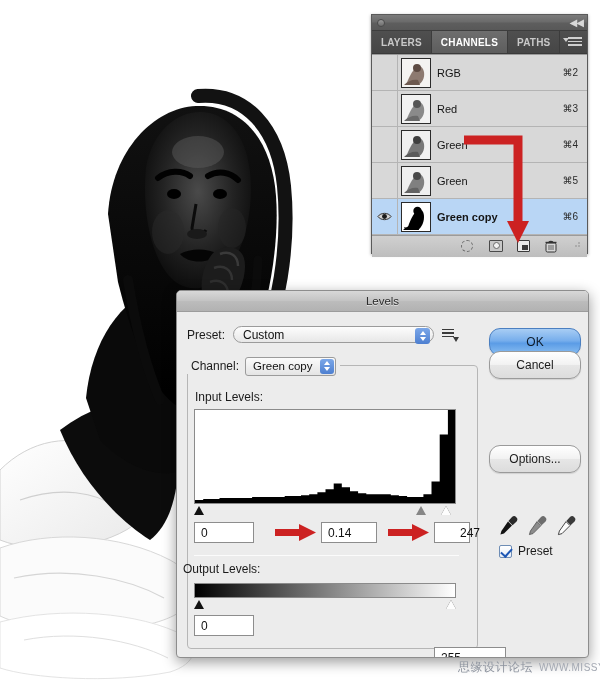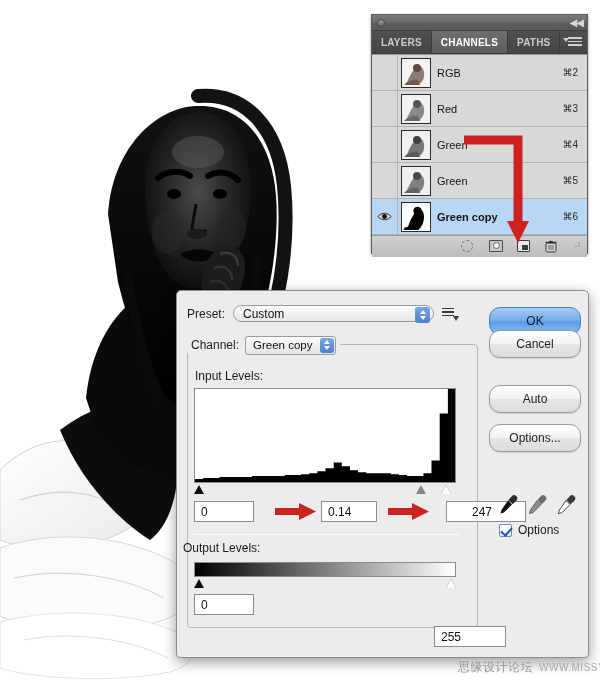--- a/index.html
+++ b/index.html
@@ -530,20 +530,21 @@
     </div>
 
     <svg class="elbow-arrow" width="217" height="240" viewBox="0 0 217 240">
       <path d="M92,125 L146,125 L146,210" stroke="#cc2222" stroke-width="9" fill="none" stroke-linejoin="miter"></path>
       <path d="M146,228 L135,206 L157,206 Z" fill="#cc2222"></path>
     </svg>
   </div>
 
   <div class="levels-dialog">
 
+    <div class="dlg-title">Levels</div>
 
     <div class="dlg-body">
 
       <div class="row-preset">
         <div class="preset-label">Preset:</div>
         <div class="combo">
           <span>Custom</span>
           <span class="combo-arrows">
             <span class="ca-up"></span>
               <span class="ca-dn"></span>
@@ -590,59 +591,58 @@
         <div class="numbox" style="left:0px;width:60px;">0</div>
 
         <svg class="red-arrow" style="left:81px;top:2px" width="42" height="17" viewBox="0 0 42 17">
           <path d="M0,5 L24,5 L24,0 L41,8.5 L24,17 L24,12 L0,12 Z" fill="#cc2222"></path>
         </svg>
         <div class="numbox" style="left:127px;width:56px;">0.14</div>
 
         <svg class="red-arrow" style="left:194px;top:2px" width="42" height="17" viewBox="0 0 42 17">
           <path d="M0,5 L24,5 L24,0 L41,8.5 L24,17 L24,12 L0,12 Z" fill="#cc2222"></path>
         </svg>
-        <div class="numbox" style="left:252px;width:80px;padding-left:25px;">247</div>
+        <div class="numbox" style="left:240px;width:36px;padding-left:25px;">247</div>
       </div>
 
       <div class="divider"></div>
 
       <div class="output-label">Output Levels:</div>
       <div class="ramp"></div>
       <div class="out-strip">
         <div class="marker m-black" style="left:0px"></div>
         <div class="marker m-white" style="left:252px"></div>
       </div>
       <div class="out-fields">
         <div class="numbox" style="left:0px;width:60px;">0</div>
         <div class="numbox" style="left:240px;width:72px;margin-top:32px;">255</div>
       </div>
 
       <div class="btn primary" style="left:312px;top:16px">OK</div>
       <div class="btn" style="left:312px;top:39px">Cancel</div>
-      <div class="btn" style="left:312px;top:94px">Auto</div>
       <div class="btn" style="left:312px;top:133px">Options...</div>
 
       <div class="droppers">
         <svg width="19" height="20" viewBox="0 0 19 20">
           <path d="M13,1 a3.2,3.2 0 0 1 4.6,4.4 L13.6,9.3 L9.4,5.1 Z" fill="#2a2a2a"></path>
           <path d="M9,5.6 L13,9.6 L5,17.6 L1.4,18.6 L2.4,15 Z" fill="#121212"></path>
         </svg>
         <svg width="19" height="20" viewBox="0 0 19 20">
           <path d="M13,1 a3.2,3.2 0 0 1 4.6,4.4 L13.6,9.3 L9.4,5.1 Z" fill="#6d6d6d"></path>
           <path d="M9,5.6 L13,9.6 L5,17.6 L1.4,18.6 L2.4,15 Z" fill="#8c8c8c" stroke="#444" stroke-width="0.7"></path>
         </svg>
         <svg width="19" height="20" viewBox="0 0 19 20">
           <path d="M13,1 a3.2,3.2 0 0 1 4.6,4.4 L13.6,9.3 L9.4,5.1 Z" fill="#3a3a3a"></path>
           <path d="M9,5.6 L13,9.6 L5,17.6 L1.4,18.6 L2.4,15 Z" fill="#fcfcfc" stroke="#333" stroke-width="0.9"></path>
         </svg>
       </div>
 
       <div class="preview-row">
         <span class="checkbox"></span>
-        <span class="preview-text">Options</span>
+        <span class="preview-text">Preset</span>
       </div>
 
     </div>
   </div>
 
   <div class="watermark">
     <span class="wm-cn">思缘设计论坛</span>
     <span class="wm-url">WWW.MISSYUAN.COM</span>
   </div>
 

